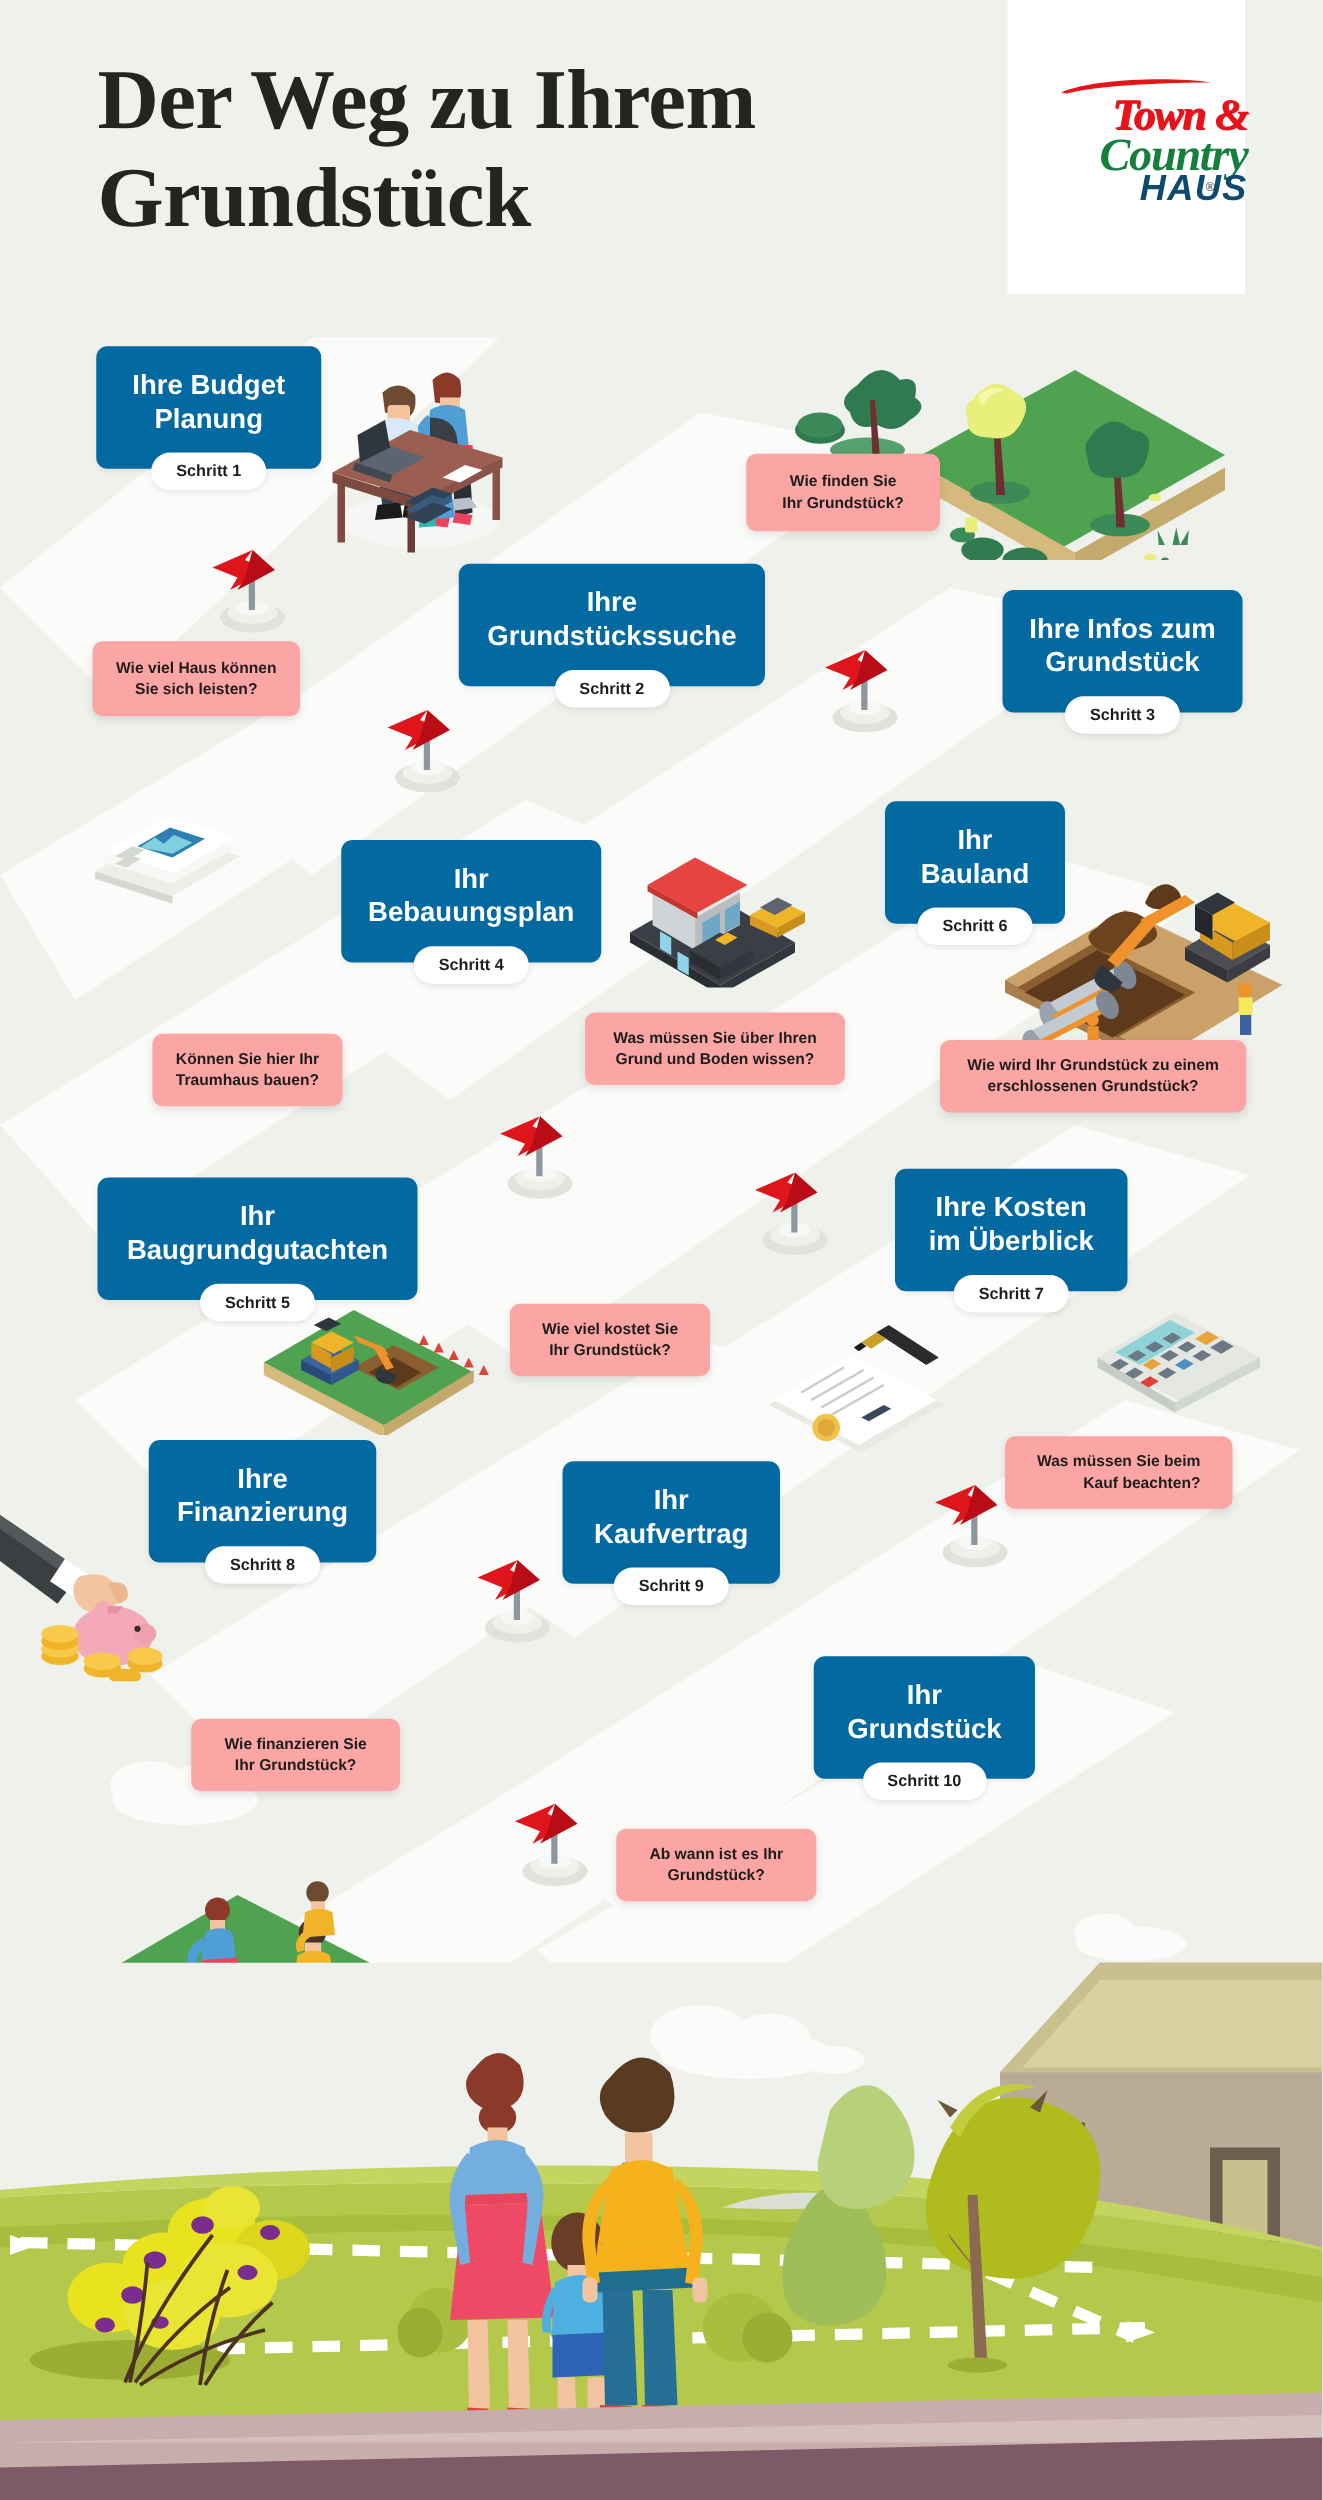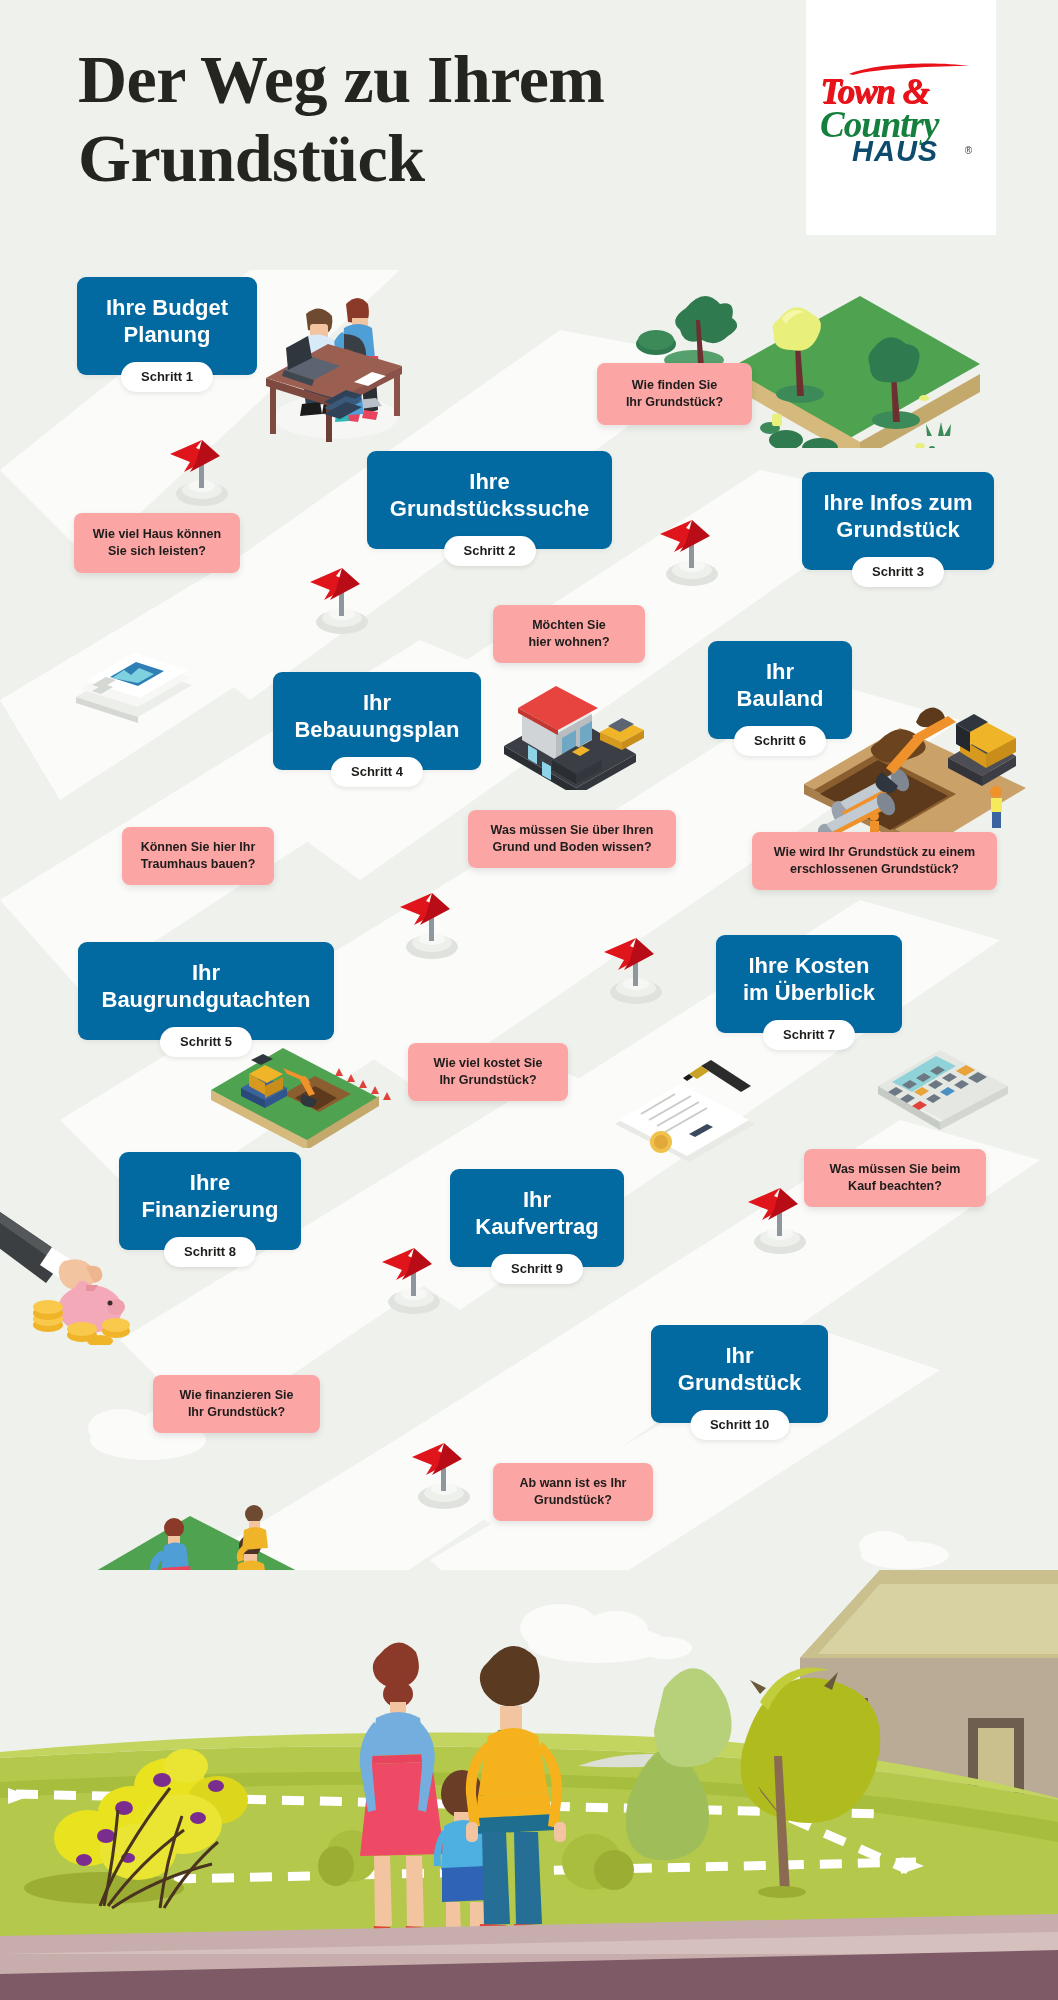--- a/index.html
+++ b/index.html
@@ -22,21 +22,21 @@
     font-weight:700; font-size:68px; line-height:1.16; color:#24251f;
     letter-spacing:-0.5px;
   }
   .headline span { display:block; }
 
   
   .logo-plate {
     position:absolute; left:806px; top:0; width:190px; height:235px;
     background:#ffffff;
   }
-  .logo-inner { position:absolute; left:0; top:62px; width:192px; text-align:left;padding-left:14px; }
+  .logo-inner { position:absolute; left:0; top:62px; width:192px; text-align:right;padding-left:14px; }
   .logo-swoosh { display:block; margin:0 auto 1px; width:124px; height:13px; }
   .logo-town {
     font-family:"Liberation Serif", serif; font-style:italic; font-weight:700;
     color:#e8131a; font-size:35px; line-height:0.92; letter-spacing:-1px;
     text-shadow:1px 1px 0 #e8131a;
   }
   .logo-country {
     font-family:"Liberation Serif", serif; font-style:italic; font-weight:700;
     color:#15803d; font-size:37px; line-height:1.0; letter-spacing:-1px;
     margin-top:-2px;
@@ -609,26 +609,20 @@
     </div>
   </div>
 
   <div class="qbox" style="left:74px;top:513px;width:166px;height:60px;">
     <div>
       <div>Wie viel Haus können</div>
       <div>Sie sich leisten?</div>
     </div>
   </div>
 
-  <div class="qbox" style="left:493px;top:605px;width:152px;height:58px;">
-    <div>
-      <div>Möchten Sie</div>
-      <div>hier wohnen?</div>
-    </div>
-  </div>
 
   <div class="qbox" style="left:122px;top:827px;width:152px;height:58px;">
     <div>
       <div>Können Sie hier Ihr</div>
       <div>Traumhaus bauen?</div>
     </div>
   </div>
 
   <div class="qbox" style="left:468px;top:810px;width:208px;height:58px;">
     <div>
@@ -644,21 +638,21 @@
     </div>
   </div>
 
   <div class="qbox" style="left:408px;top:1043px;width:160px;height:58px;">
     <div>
       <div>Wie viel kostet Sie</div>
       <div>Ihr Grundstück?</div>
     </div>
   </div>
 
-  <div class="qbox" style="left:804px;top:1149px;width:182px;height:58px;">
+  <div class="qbox" style="left:804px;top:1149px;width:182px;height:58px;text-align:right;">
     <div>
       <div>Was müssen Sie beim</div>
       <div>Kauf beachten?</div>
     </div>
   </div>
 
   <div class="qbox" style="left:153px;top:1375px;width:167px;height:58px;">
     <div>
       <div>Wie finanzieren Sie</div>
       <div>Ihr Grundstück?</div>

